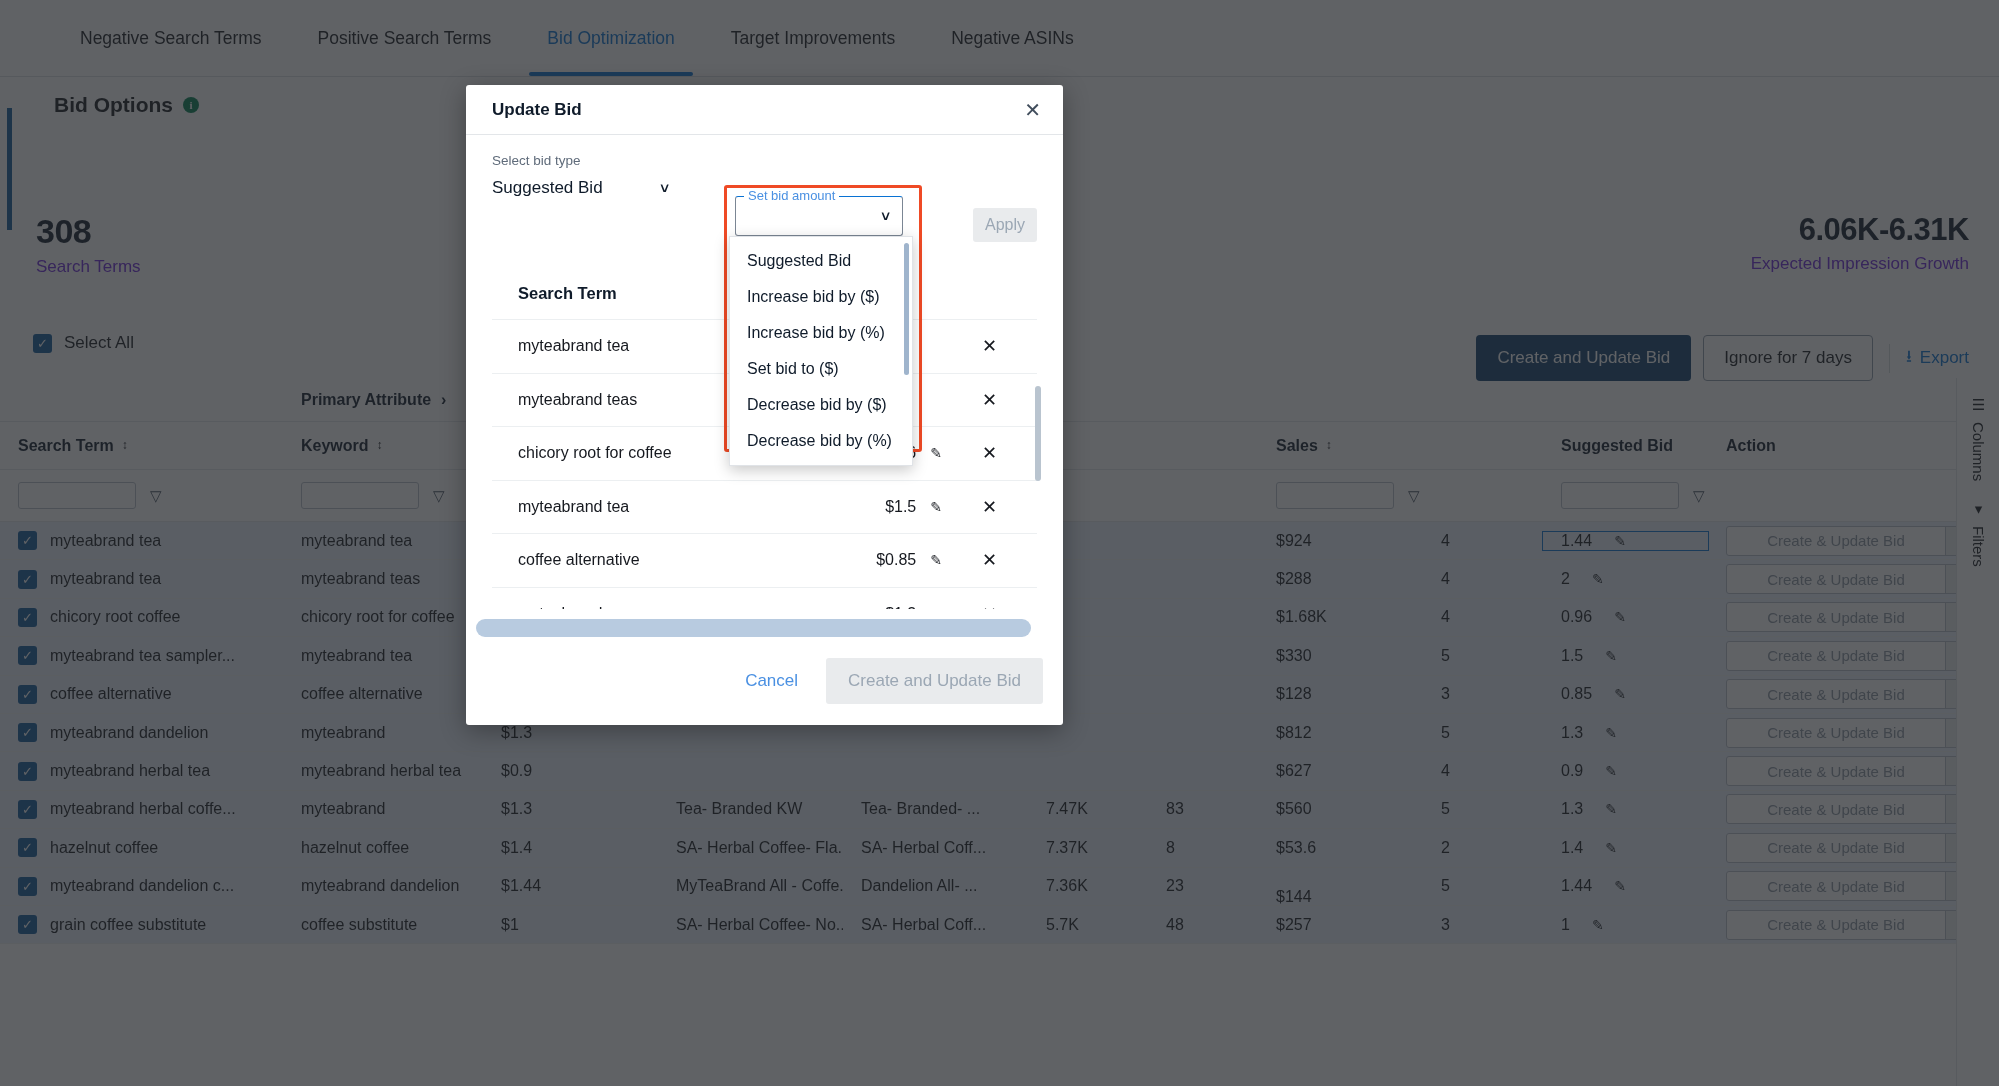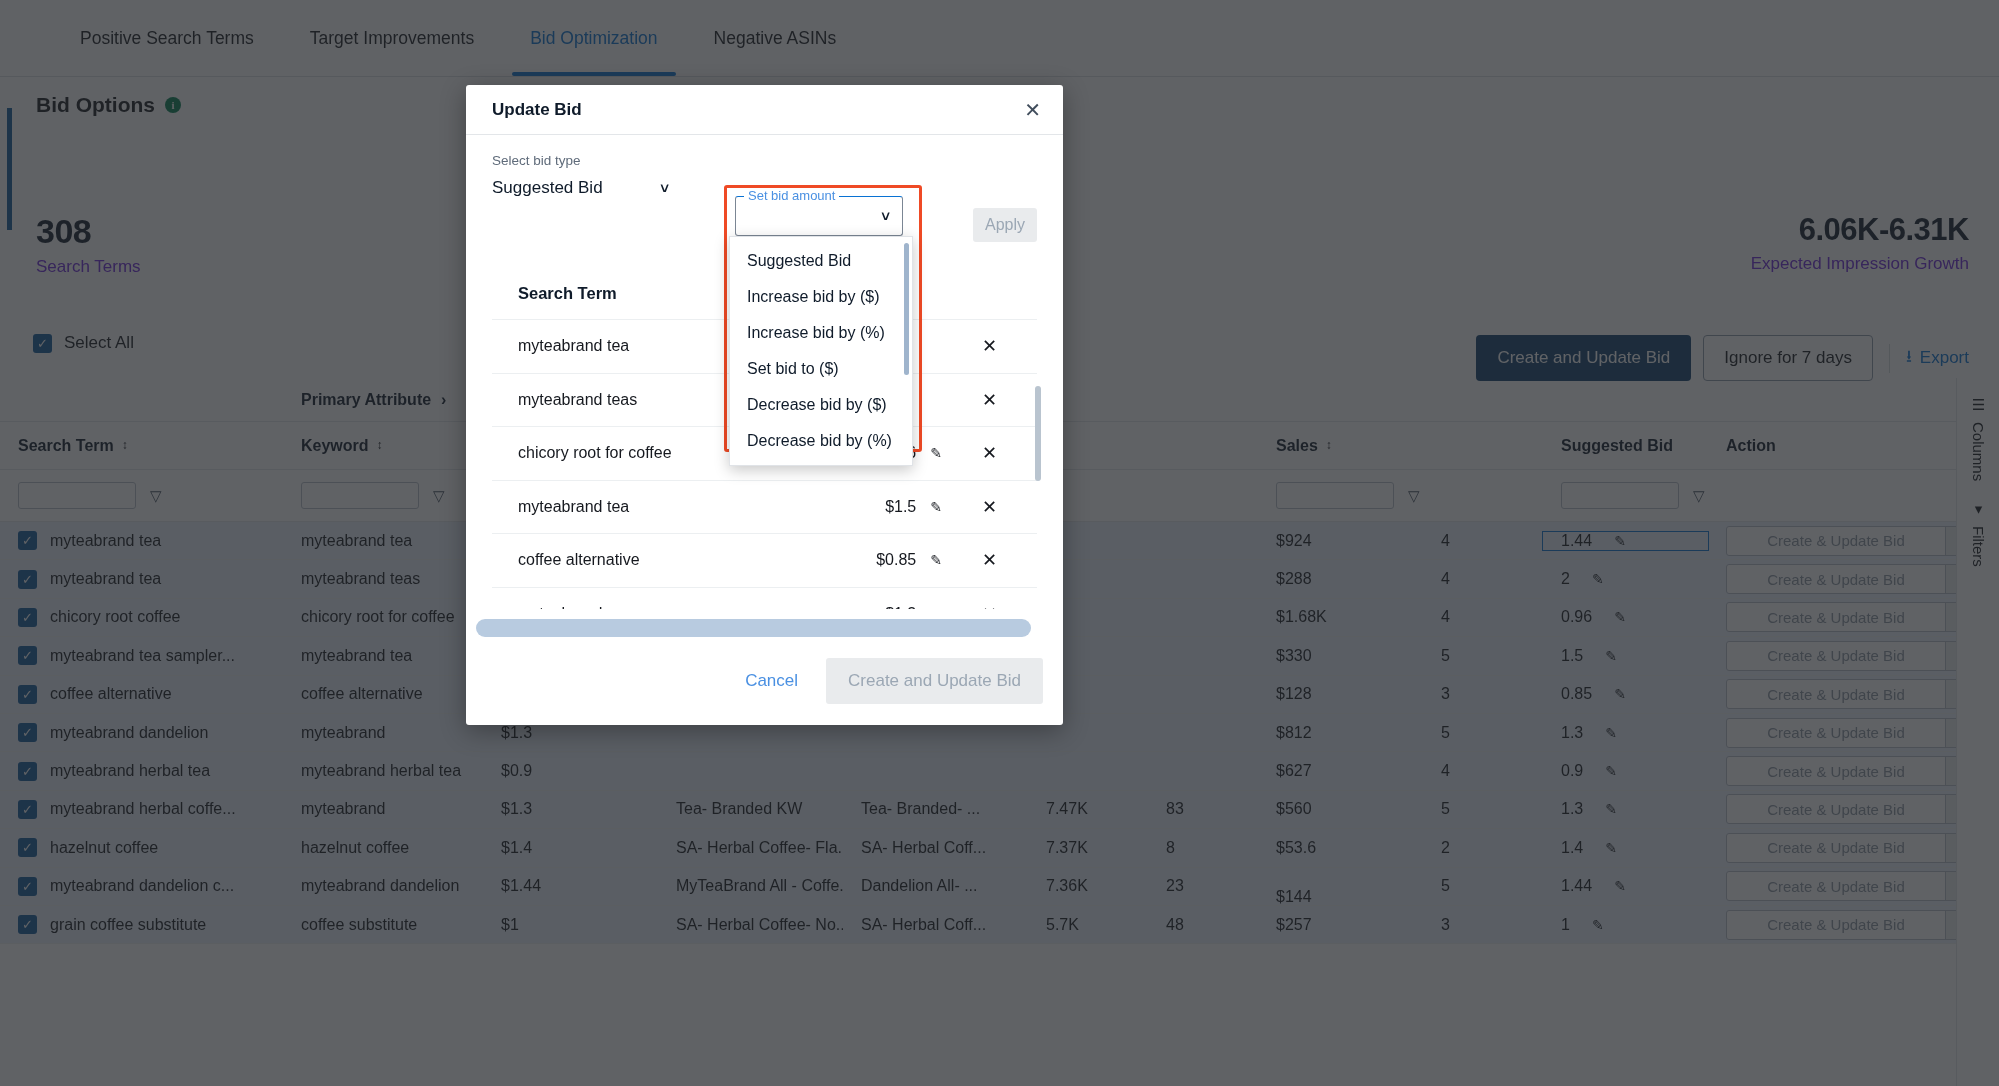--- a/index.html
+++ b/index.html
@@ -24,21 +24,21 @@
     padding: 0 28px; font-size: 17.5px; color: #16191f; white-space: nowrap;
   }
   .tab.active { color: #0972d3; }
   .tab.active::after {
     content: ""; position: absolute; left: 10px; right: 10px; bottom: 0;
     height: 4px; background: #0972d3; border-radius: 2px;
   }
 
   
   .bid-options {
-    position: absolute; left: 36px; top: 93px;
+    position: absolute; left: 54px; top: 93px;
     display: flex; align-items: center; gap: 10px;
     font-size: 21px; font-weight: bold; color: #16191f;
   }
   .info-dot {
     width: 16px; height: 16px; border-radius: 50%;
     background: #037f51; color: #fff; font-size: 11px; font-weight: bold;
     display: flex; align-items: center; justify-content: center;
     font-family: "Liberation Serif", serif;
   }
   .blue-bar {
@@ -227,23 +227,24 @@
     background: #e9ebed; color: #9ba7b4; border: none; border-radius: 3px;
     font-size: 17px; padding: 13px 22px;
   }
 </style>
 </head>
 <body>
 
 <div id="page">
 
   <div class="tabbar" id="tabbar">
+      <div class="tab">Negative Search Terms</div>
       <div class="tab">Positive Search Terms</div>
+      <div class="tab active">Bid Optimization</div>
       <div class="tab">Target Improvements</div>
-      <div class="tab active">Bid Optimization</div>
       <div class="tab">Negative ASINs</div>
     </div>
 
   <div class="blue-bar"></div>
 
   <div class="bid-options">
     <span>Bid Options</span>
     <span class="info-dot">i</span>
   </div>
 

